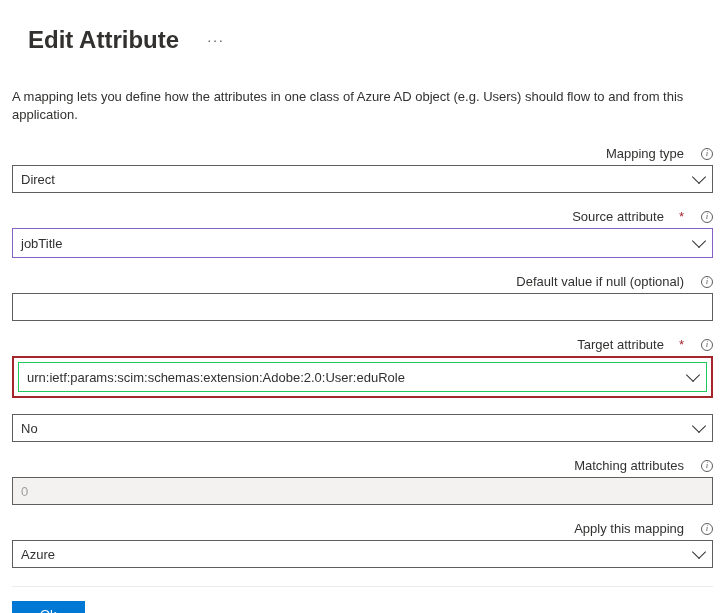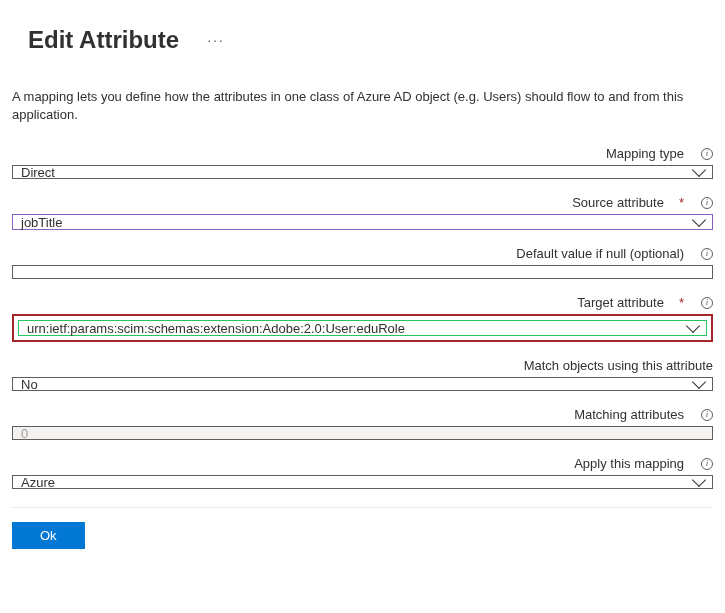--- a/index.html
+++ b/index.html
@@ -63,21 +63,21 @@
     color: #605e5c;
     font-style: italic;
     font-family: Georgia, serif;
     line-height: 1;
     margin-left: 4px;
     cursor: pointer;
   }
   .control {
     position: relative;
     width: 100%;
-    height: 14px;
+    height: 28px;
     border: 1px solid #605e5c;
     background: #ffffff;
     display: flex;
     align-items: center;
     padding: 0 28px 0 8px;
     font-size: 13px;
     cursor: pointer;
   }
   .control.input {
     cursor: text;
@@ -192,23 +192,20 @@
       <div class="control">
         <span>urn:ietf:params:scim:schemas:extension:Adobe:2.0:User:eduRole</span>
         <span class="chevron"></span>
       </div>
     </div>
   </div>
 </div>
 
 
 <div class="field">
-  <div class="label-row">
-    <span>Match objects using this attribute</span>
-  </div>
   <div class="control">
     <span>No</span>
     <span class="chevron"></span>
   </div>
 </div>
 
 
 <div class="field">
   <div class="label-row">
     <span>Matching attributes</span>

